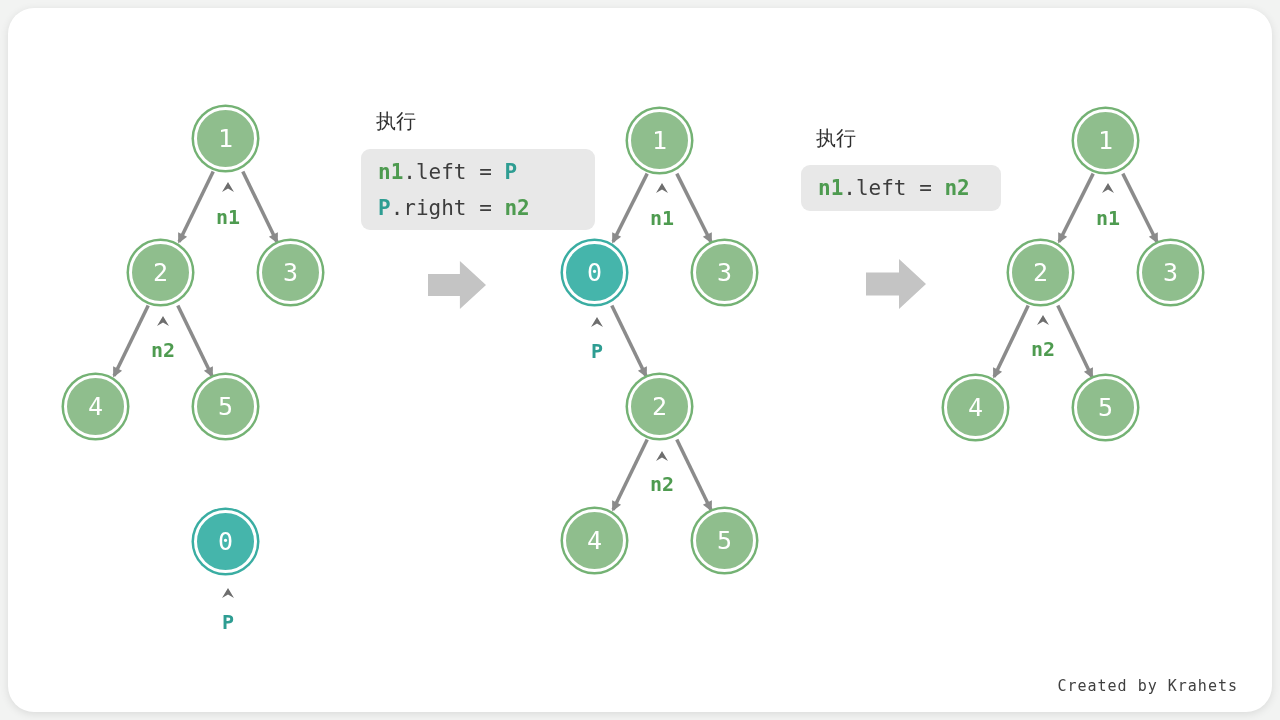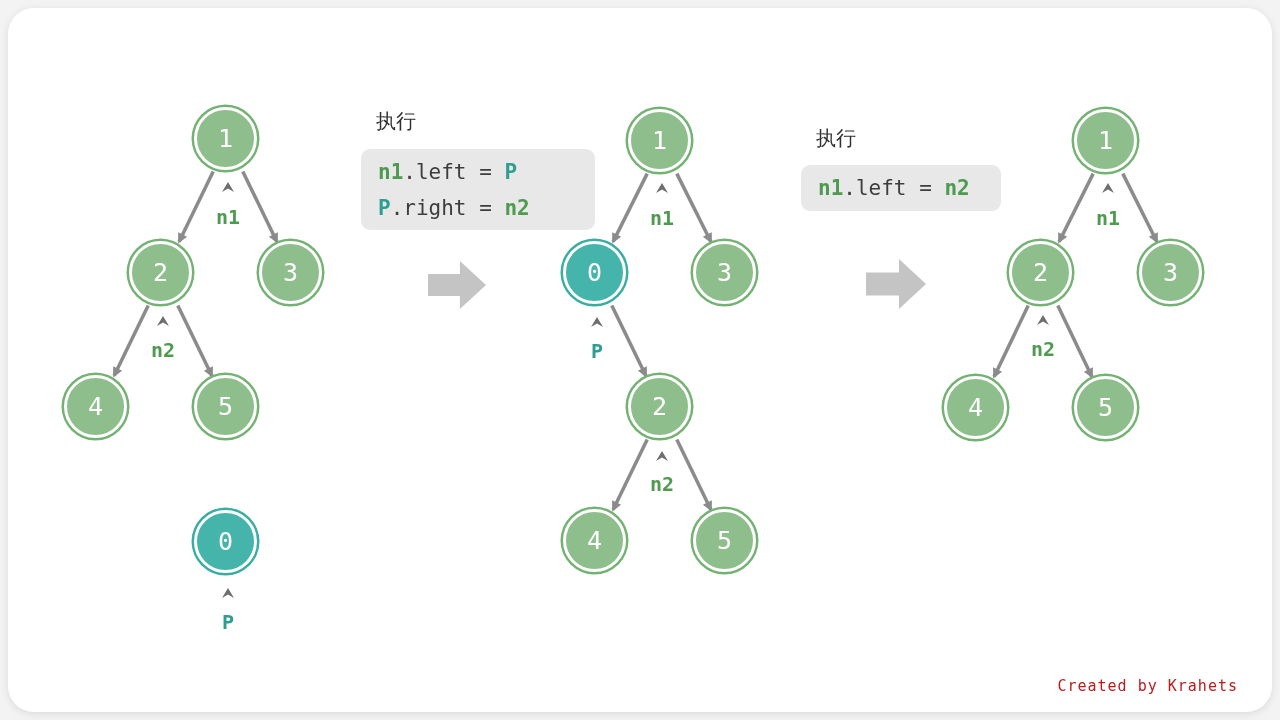--- a/index.html
+++ b/index.html
@@ -87,21 +87,21 @@
     background: #c4c4c4;
     clip-path: polygon(0% 27%, 55% 27%, 55% 0%, 100% 50%, 55% 100%, 55% 73%, 0% 73%);
   }
   #big-arrow-1 { left: 420px; top: 253px; width: 58px; height: 48px; }
   #big-arrow-2 { left: 858px; top: 251px; width: 60px; height: 50px; }
   .watermark {
     position: absolute;
     right: 34px; bottom: 17px;
     font-family: "DejaVu Sans Mono", monospace;
     font-size: 15px;
-    color: #b91c1c;
+    color: #404040;
     letter-spacing: 1px;
   }
 </style>
 </head>
 <body>
 
 <div class="panel">
 
   <svg class="edges" viewBox="0 0 1264 704">
     <defs>

